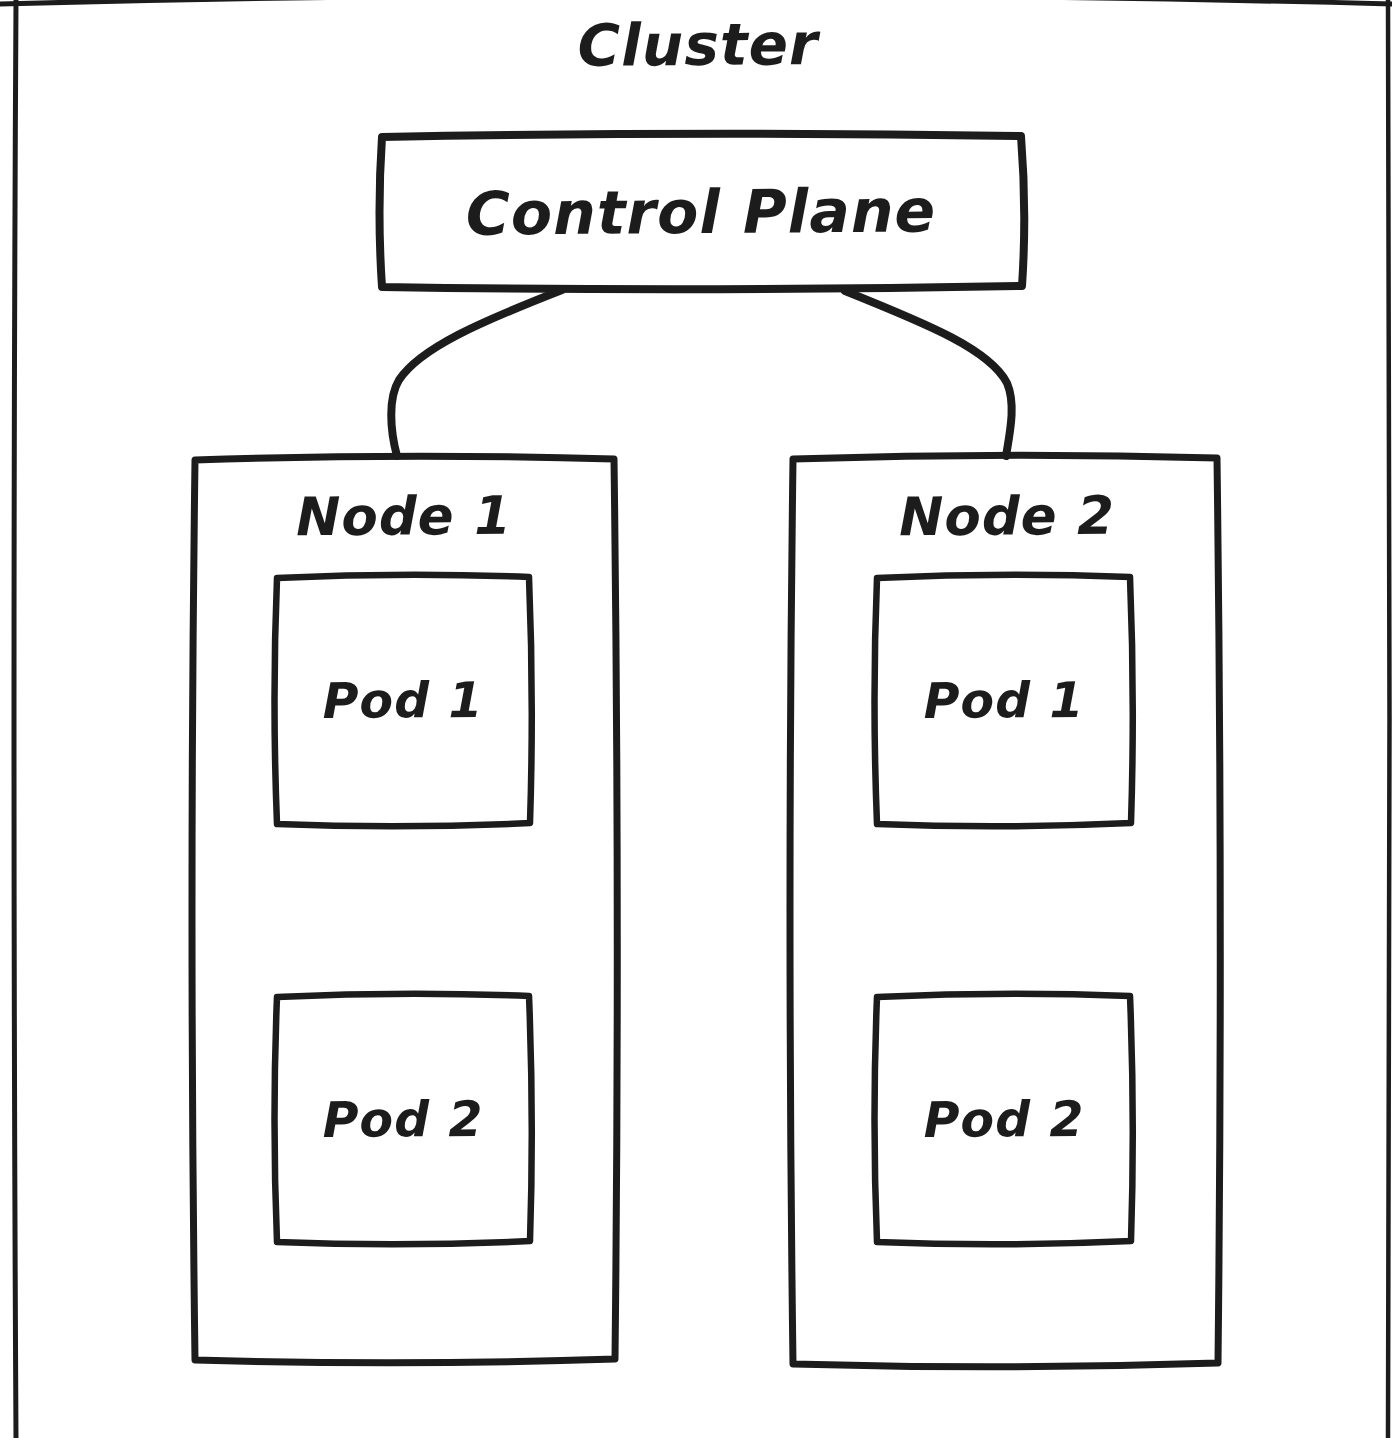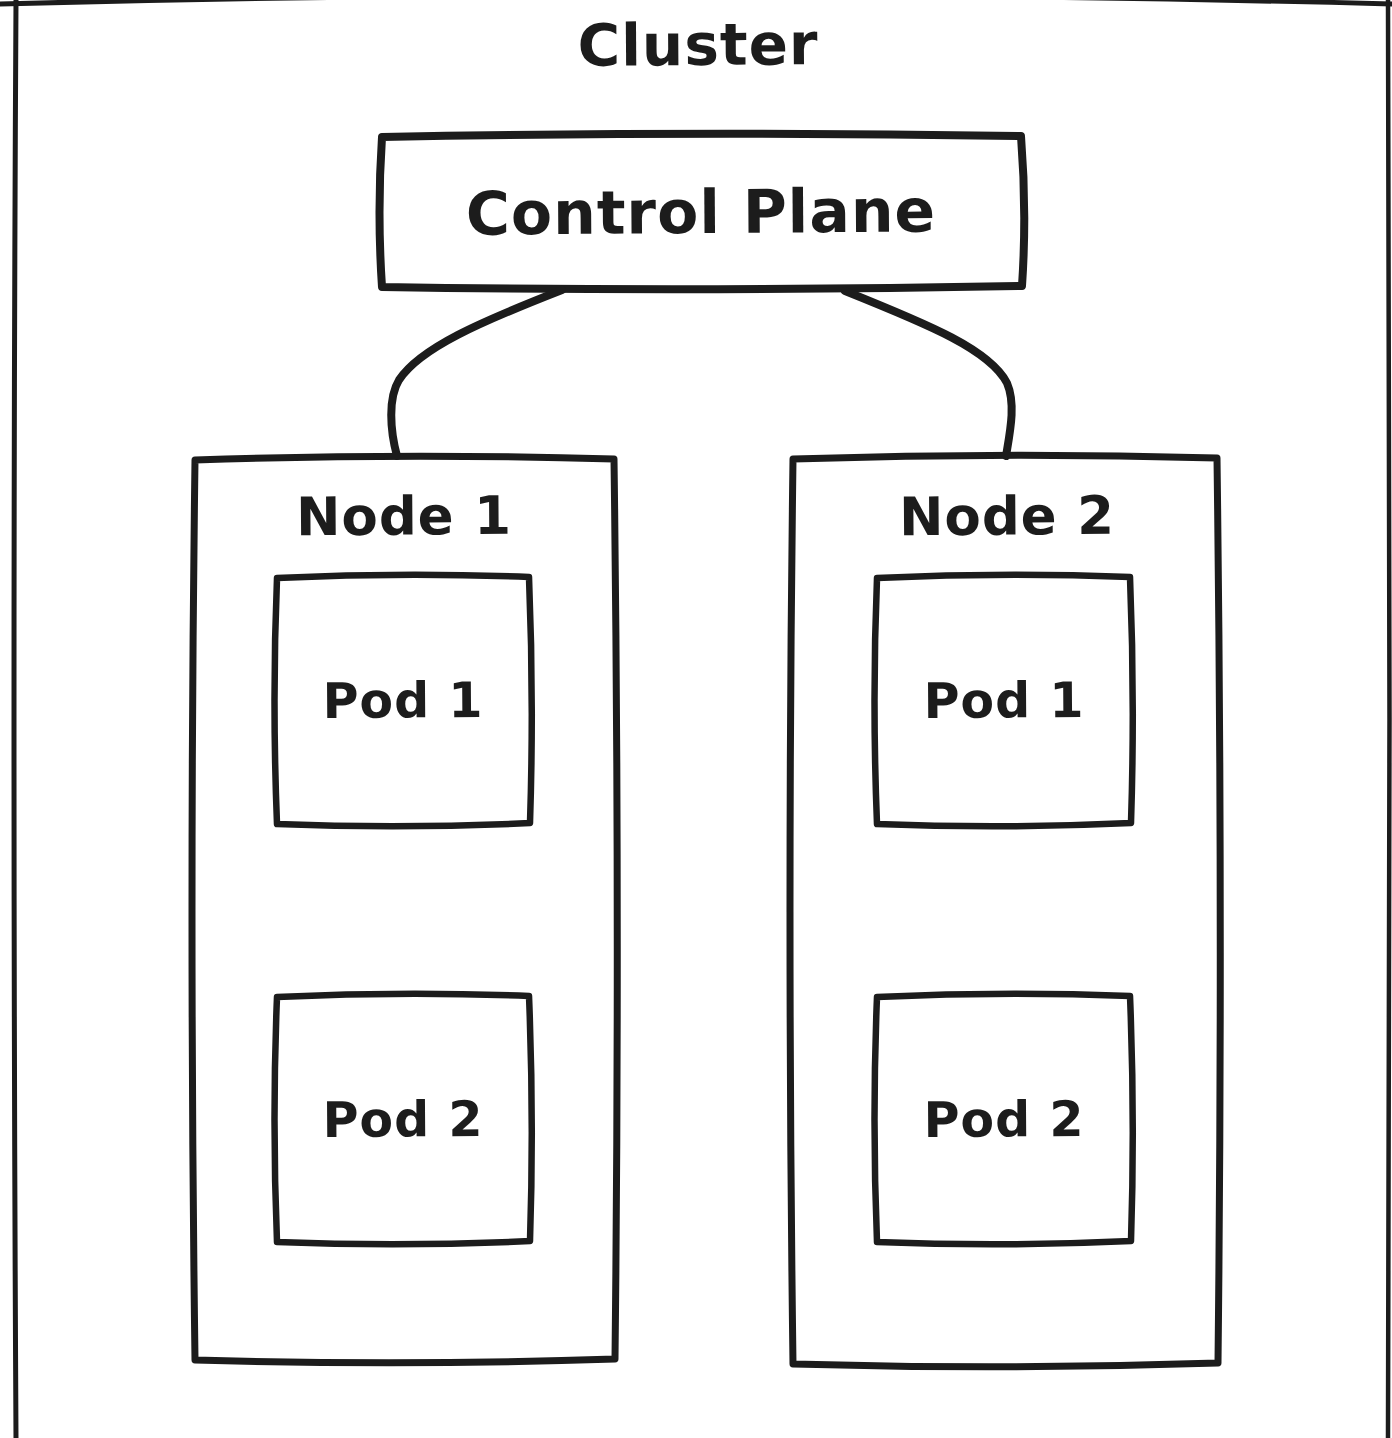--- a/index.html
+++ b/index.html
@@ -7,20 +7,21 @@
     padding: 0;
     background: #ffffff;
   }
   .canvas {
     position: relative;
     width: 1392px;
     height: 1438px;
     background: #ffffff;
     overflow: hidden;
     font-family: "DejaVu Sans", "Liberation Sans", sans-serif;
+    font-style: italic;
   }
   .canvas svg {
     position: absolute;
     left: 0;
     top: 0;
   }
   .lbl {
     position: absolute;
     color: #1c1c1c;
     font-weight: bold;

